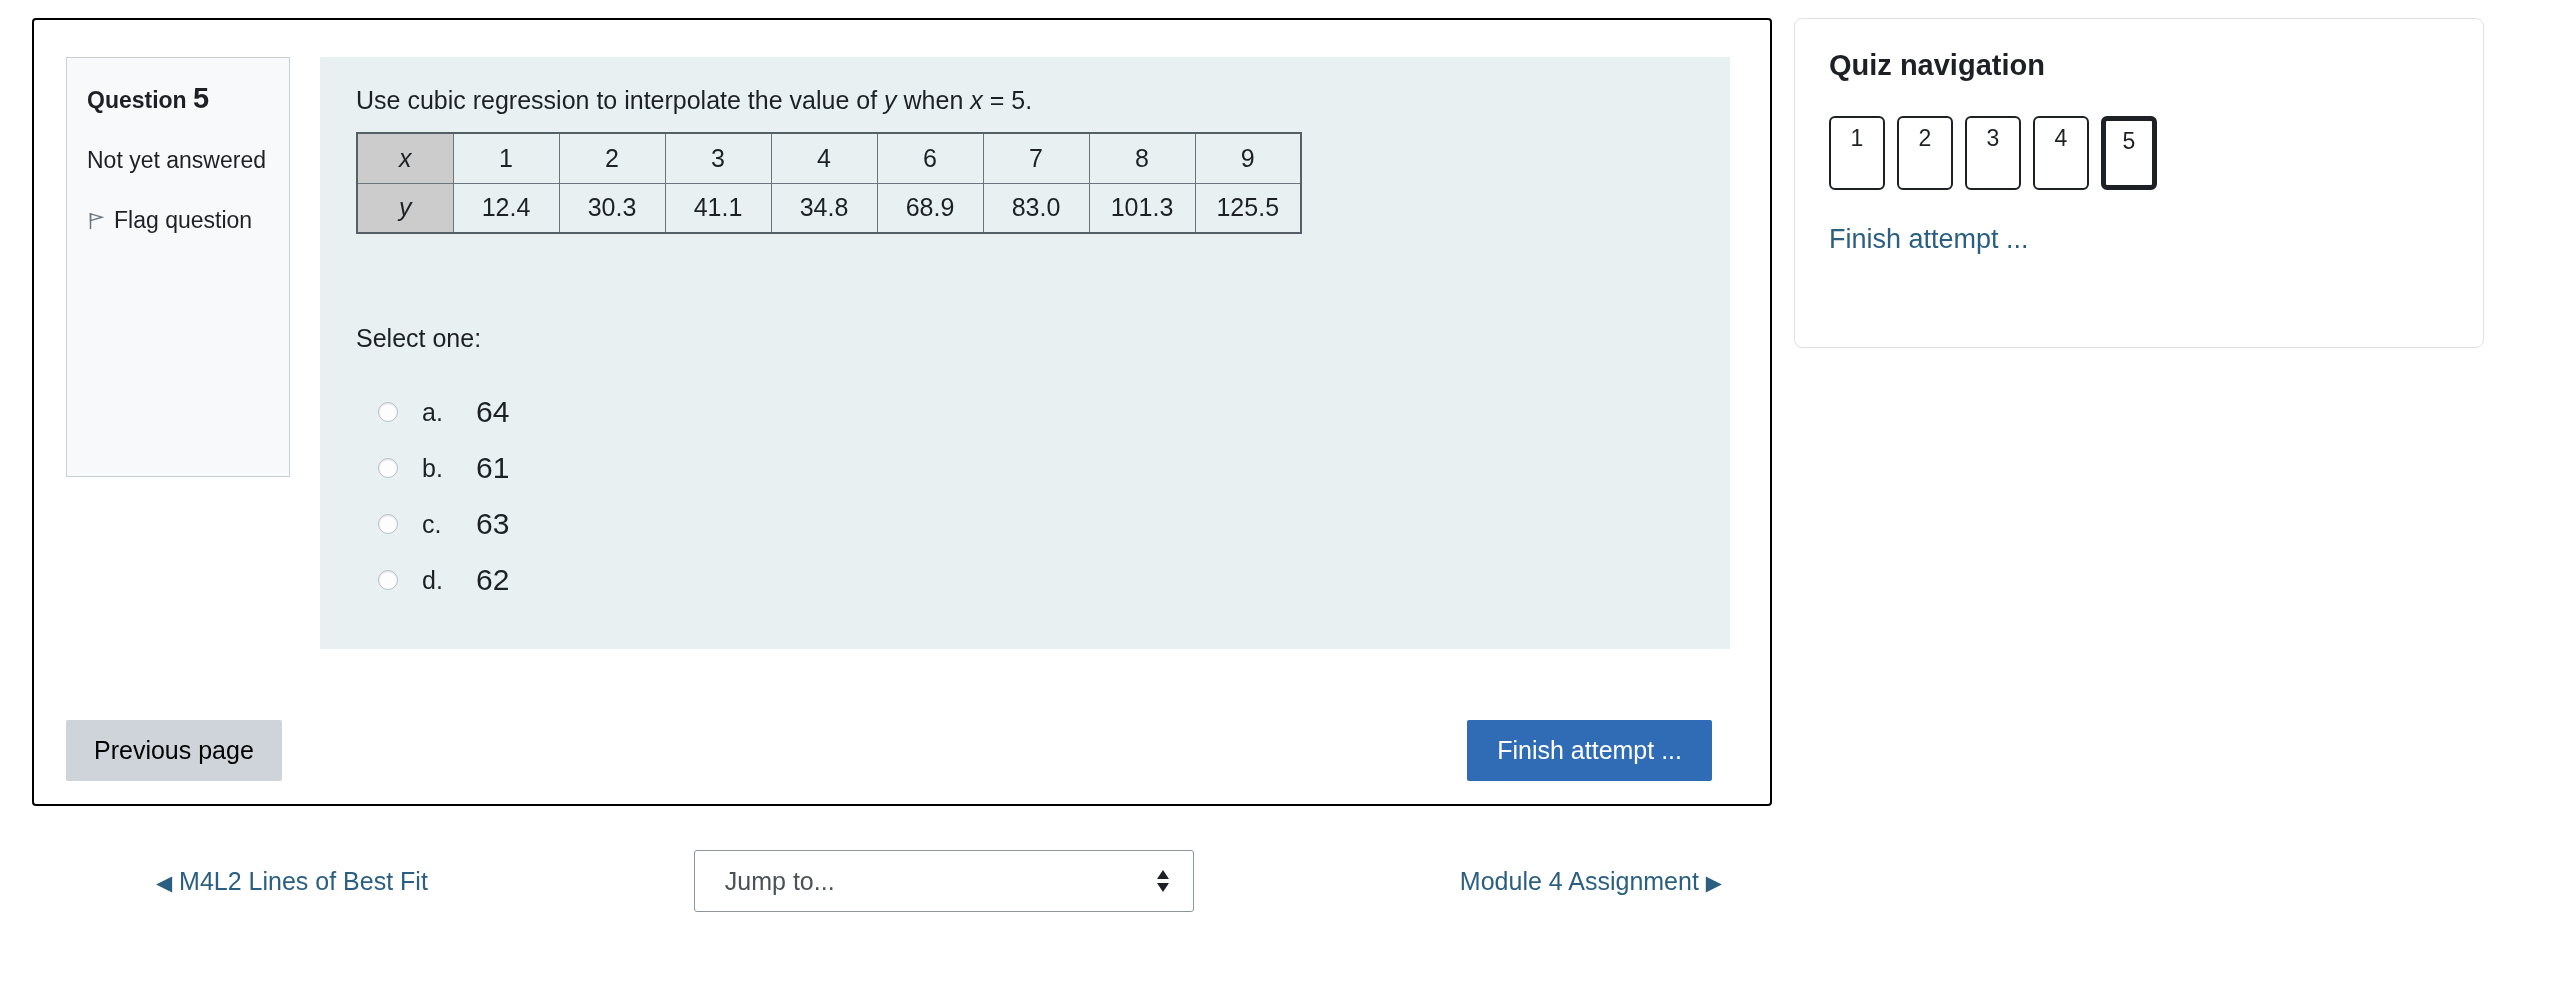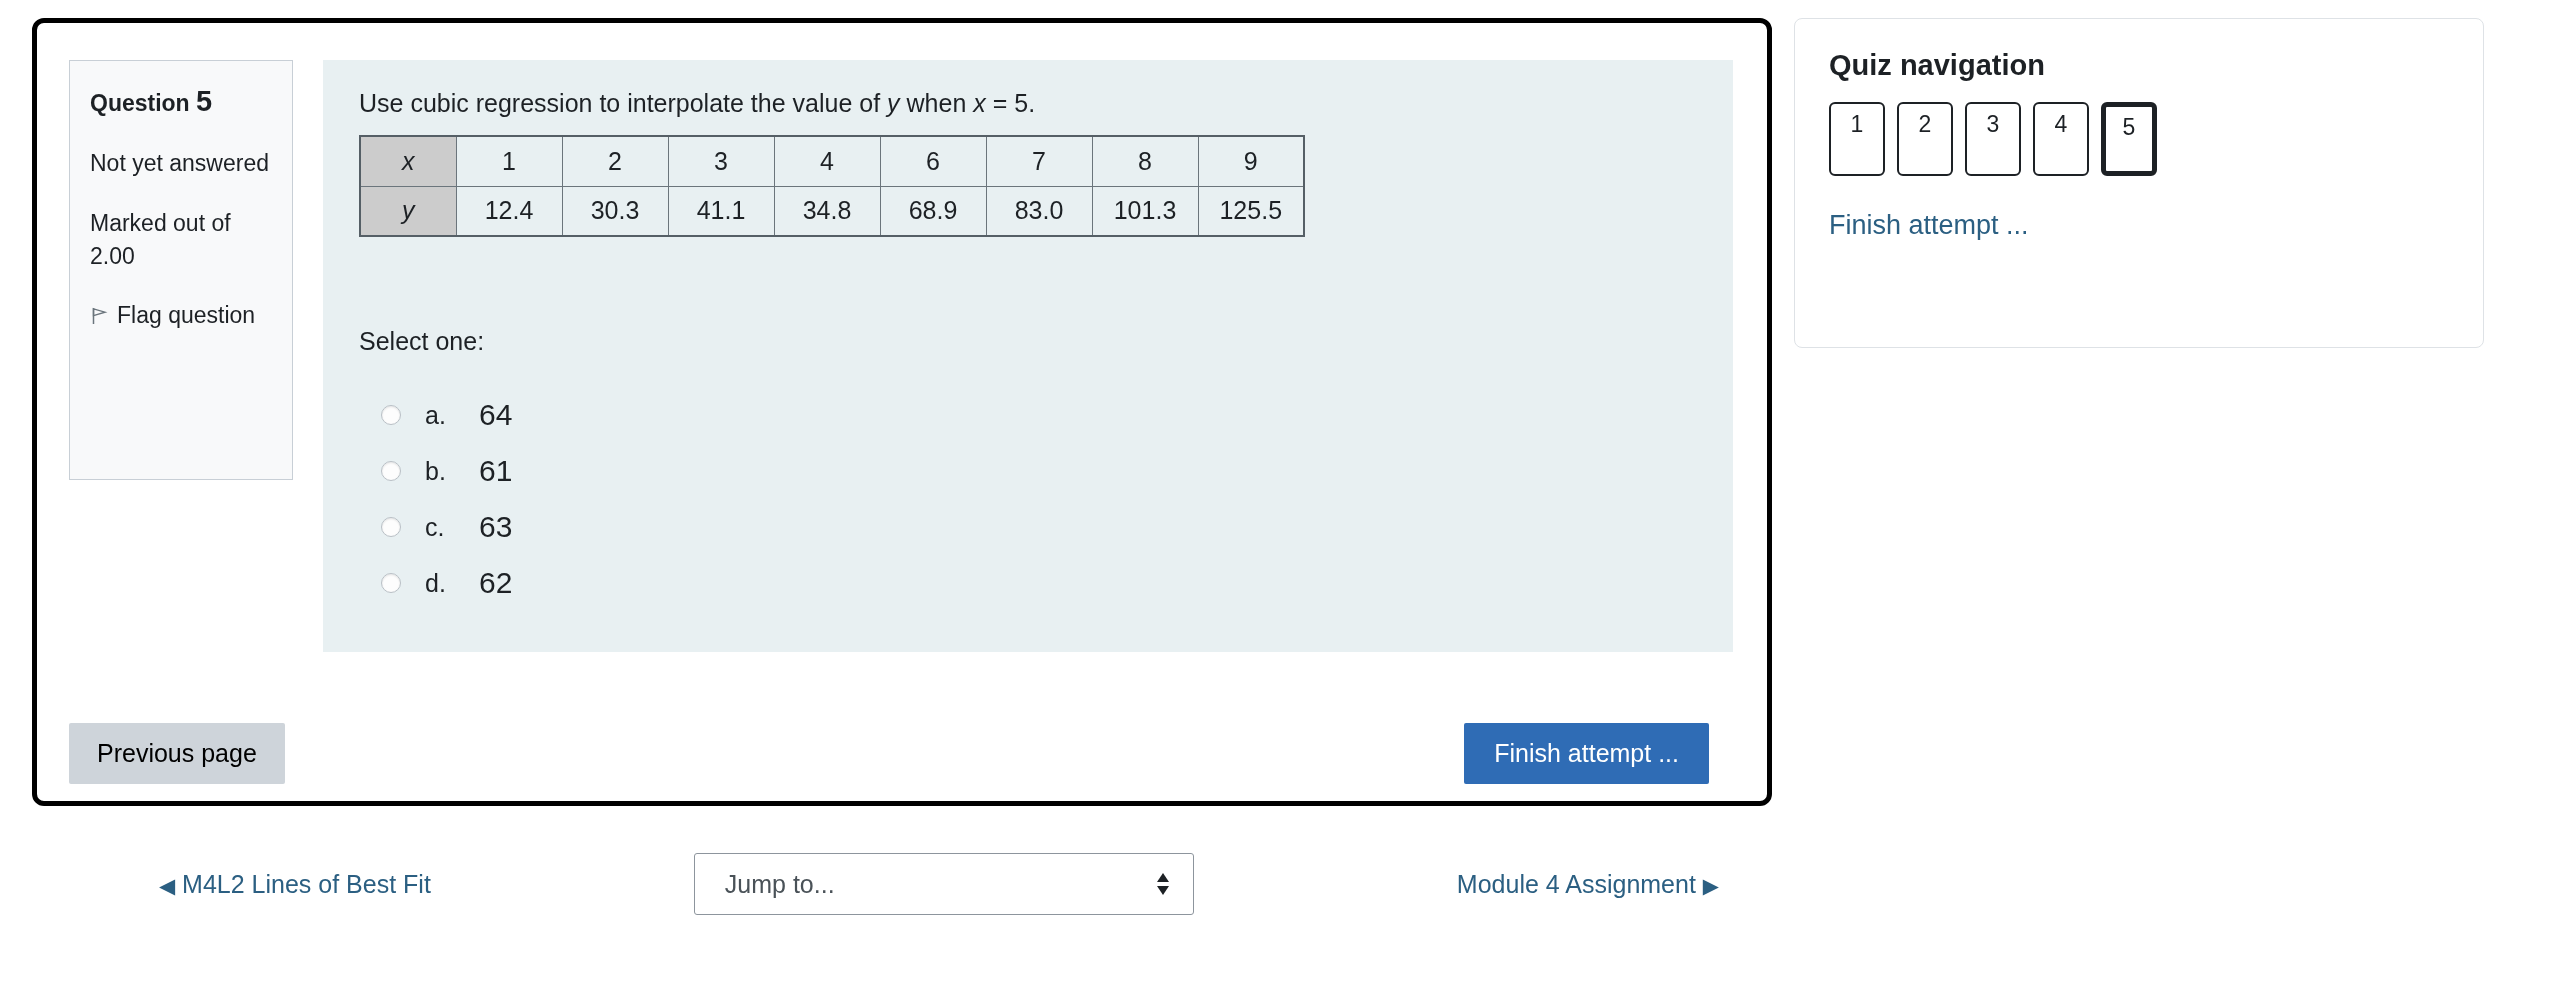--- a/index.html
+++ b/index.html
@@ -16,22 +16,22 @@
     display: flex;
     align-items: flex-start;
     padding: 18px 0 0 32px;
   }
 
   
   .quiz-card {
     width: 1740px;
     height: 788px;
     background: #ffffff;
-    border: 5px solid #000000;
-    border-radius: 12px;
+    border: 2px solid #000000;
+    border-radius: 4px;
     position: relative;
     flex: 0 0 auto;
   }
 
   .q-row {
     display: flex;
     align-items: flex-start;
     padding: 37px 0 0 32px;
   }
 
@@ -227,21 +227,21 @@
     background: #ffffff;
     border: 1px solid #dee2e6;
     border-radius: 8px;
     padding: 30px 34px;
     flex: 0 0 auto;
   }
   .nav-title {
     font-size: 29px;
     font-weight: bold;
     color: #1d2125;
-    margin-bottom: 20px;
+    margin-bottom: 34px;
   }
   .nav-boxes { display: flex; gap: 12px; }
   .nav-box {
     width: 56px; height: 74px;
     border: 2px solid #1d2125;
     border-radius: 6px;
     background: #ffffff;
     color: #1d2125;
     font-size: 23px;
     display: flex;
@@ -267,21 +267,20 @@
 
   <div class="quiz-card">
 
     <div class="q-row">
 
       <div class="q-info">
         <div class="q-number"><span>Question</span>
           <span class="num">5</span>
         </div>
         <div class="q-state">Not yet answered</div>
-        <div class="q-grade">Marked out of 2.00</div>
         <a class="q-flag">
           <span class="flag-icon">
             <svg viewBox="0 0 20 20" width="20" height="20">
               <path d="M3.5 2 L3.5 18" stroke="#6b757c" stroke-width="1.5" fill="none"></path>
               <path d="M3.5 2.8 L15 6.2 L3.5 9.6 Z" fill="none" stroke="#6b757c" stroke-width="1.4"></path>
             </svg>
           </span><span>Flag question</span>
         </a>
       </div>
 

